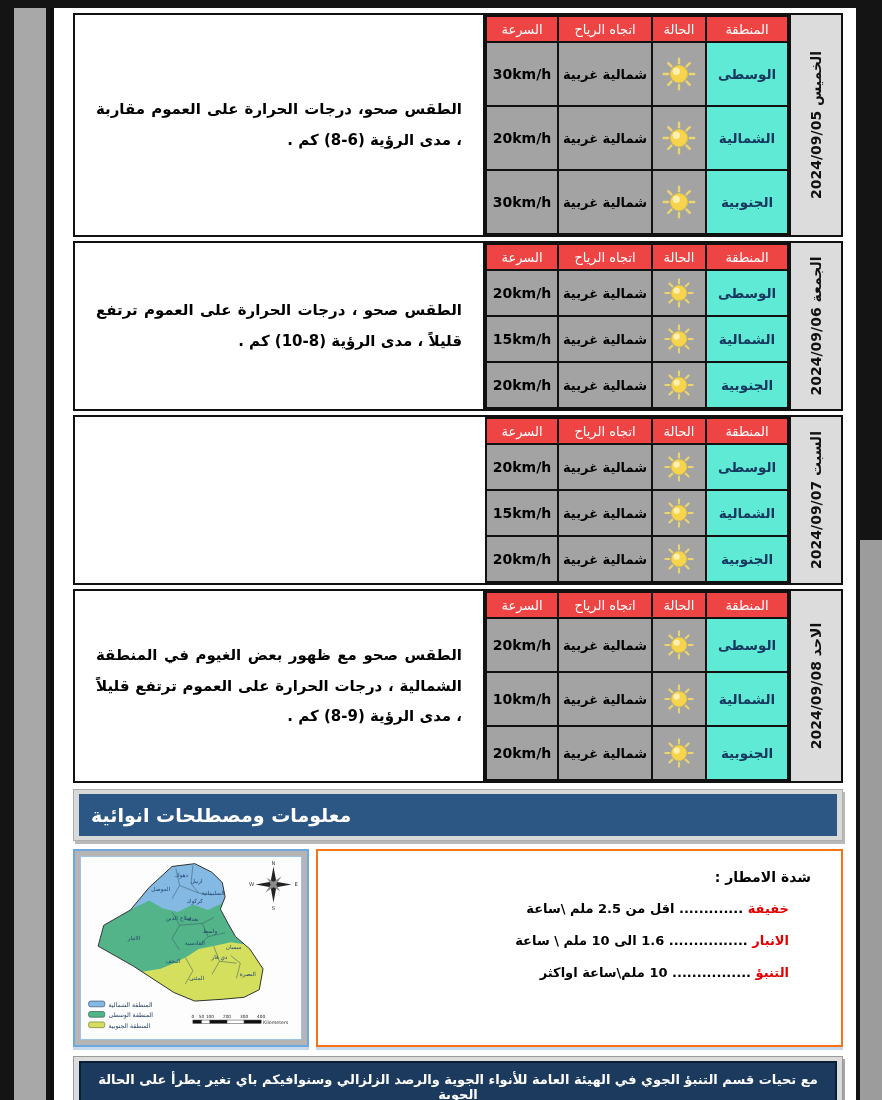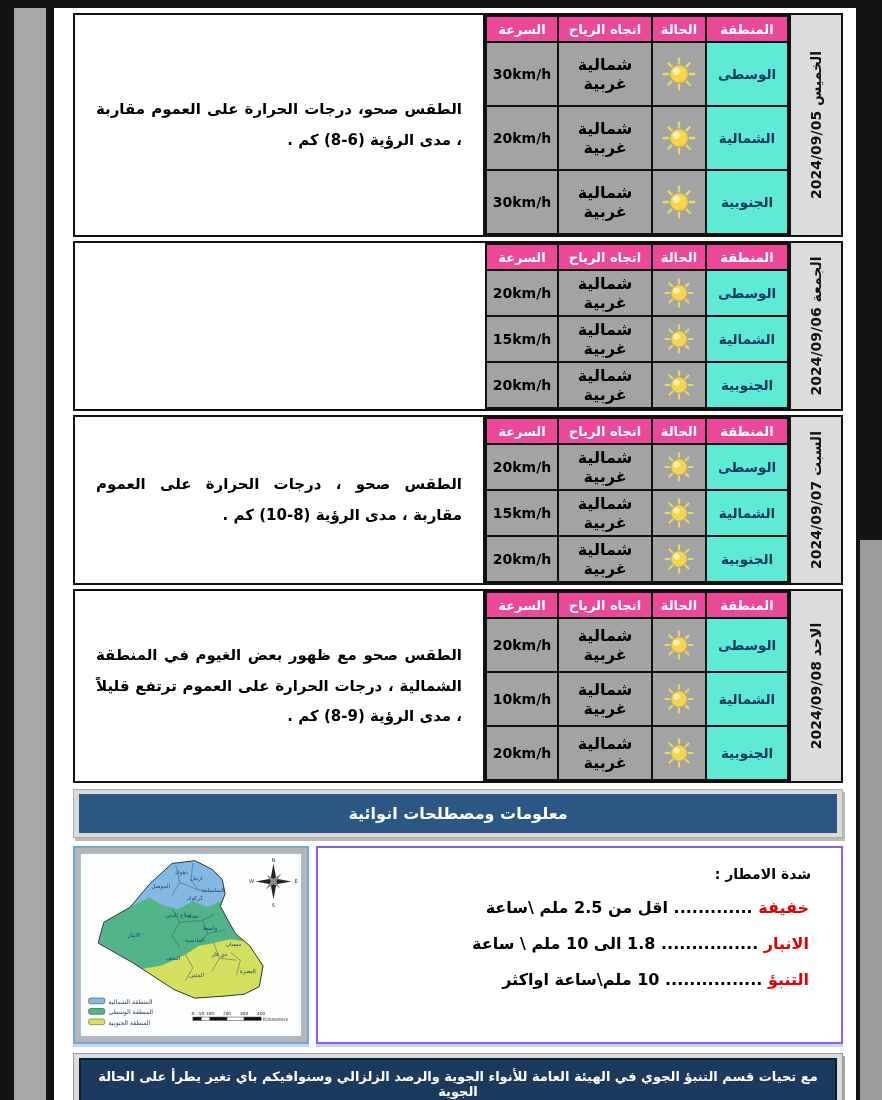--- a/index.html
+++ b/index.html
@@ -8,42 +8,42 @@
   .edge-left{position:absolute;left:14px;top:8px;width:32px;height:1092px;background:#a8a8a8;}
   .edge-right{position:absolute;right:0;top:540px;width:22px;height:560px;background:#9c9c9c;}
   .page{position:absolute;left:50px;top:8px;width:806px;height:1092px;background:#ffffff;
         border-left:4px solid #0d0d0d;box-sizing:border-box;padding:5px 13px 0 19px;}
   
   .day{display:flex;direction:rtl;border:2px solid #111;margin-bottom:4px;background:#fff;}
   .date-cell{width:50px;background:#dcdcdc;border-left:2px solid #111;display:flex;align-items:center;justify-content:center;flex-shrink:0;}
   .date-text{transform:rotate(-90deg);white-space:nowrap;font-weight:bold;font-size:14px;color:#111;letter-spacing:.3px;}
   table.wx{border-collapse:collapse;flex-shrink:0;}
   .wx th,.wx td{border:2px solid #111;text-align:center;vertical-align:middle;padding:0;}
-  .wx th{background:#ec4899;color:#fff;font-weight:bold;font-size:13px;height:24px;}
+  .wx th{background:#ef4444;color:#fff;font-weight:normal;font-size:13px;height:24px;}
   .c-reg{width:80px}.c-cond{width:52px}.c-wind{width:92px}.c-speed{width:70px}
   td.region{background:#5eead4;color:#17375e;font-weight:bold;font-size:13.5px;}
   td.cond,td.wind,td.speed{background:#a3a3a3;}
-  td.wind{font-weight:bold;font-size:16px;color:#000;}
+  td.wind{font-weight:bold;font-size:13px;color:#000;}
   td.speed{font-weight:bold;font-size:14px;color:#000;direction:ltr;}
   .h1 td{height:62px}.h2 td{height:44px}.h3 td{height:44px}.h4 td{height:52px}
   .sun{width:32px;height:32px;display:block;margin:0 auto;}
   .h1 .sun{width:36px;height:36px;}
   .desc{flex:1;border-right:2px solid #111;display:flex;align-items:center;padding:0 21px;
         font-weight:bold;font-size:15px;line-height:2.05;color:#000;text-align:justify;}
   
   .banner{background:#d9d9d9;border:1px solid #adadad;padding:4px 5px;margin:6px 0 8px;box-shadow:2px 3px 0 #b9b9b9;}
-  .banner-bar{background:#2c5784;color:#fff;direction:rtl;text-align:center;font-weight:bold;font-size:16px;padding:10px 12px;}
+  .banner-bar{background:#2c5784;color:#fff;direction:rtl;text-align:left;font-weight:bold;font-size:19px;padding:10px 12px;}
   
   .info-row{display:flex;direction:ltr;gap:7px;height:198px;margin-bottom:9px;}
   .map-box{width:236px;box-sizing:border-box;border:2px solid #6fa8dc;background:#b5b5b5;padding:5px;box-shadow:0 3px 0 #c5d8ec;}
   .map-inner{background:#fdfdfd;border:1px solid #9cc3e5;height:100%;box-sizing:border-box;display:flex;align-items:center;justify-content:center;}
-  .rain-box{flex:1;box-sizing:border-box;border:2px solid #8b5cf6;background:#fff;direction:rtl;
+  .rain-box{flex:1;box-sizing:border-box;border:2px solid #f97316;background:#fff;direction:rtl;
             padding:18px 30px 0 10px;box-shadow:0 3px 0 #c5d8ec;}
   .rain-title{font-weight:bold;font-size:14px;color:#000;margin-bottom:16px;}
-  .rain-line{font-weight:bold;font-size:16px;color:#000;margin:0 2px 17px 0;}
+  .rain-line{font-weight:bold;font-size:13px;color:#000;margin:0 22px 17px 0;}
   .rain-term{color:#e30000;}
   
   .footer{background:#dcdcdc;border:1px solid #9a9a9a;padding:4px 5px;box-shadow:2px 3px 0 #a5a5a5;}
   .footer-bar{background:#1c3a5e;border:2px solid #0c1e33;color:#fff;text-align:center;direction:rtl;
               font-weight:bold;font-size:13px;padding:9px 6px;}
   svg text{font-family:"DejaVu Sans",sans-serif;}
 </style>
 </head>
 <body>
 
@@ -156,20 +156,21 @@
           <td class="cond">
                 <svg class="sun" viewBox="0 0 40 40">
                   <use href="#sunSym"></use>
                 </svg>
               </td>
           <td class="wind">شمالية غربية</td>
           <td class="speed">20km/h</td>
         </tr>
       </tbody>
         </table>
+      <div class="desc">الطقس صحو ،  درجات الحرارة على العموم ترتفع قليلاً ، مدى الرؤية (8-10) كم .</div>
     </div>
 
     <div class="day h3">
       <div class="date-cell">
         <span class="date-text">السبت 2024/09/07</span>
       </div>
       <table class="wx">
         <tbody>
             <tr>
           <th class="c-reg">المنطقة</th>
@@ -202,21 +203,20 @@
           <td class="cond">
                 <svg class="sun" viewBox="0 0 40 40">
                   <use href="#sunSym"></use>
                 </svg>
               </td>
           <td class="wind">شمالية غربية</td>
           <td class="speed">20km/h</td>
         </tr>
       </tbody>
         </table>
-      <div class="desc">الطقس صحو ،  درجات الحرارة على العموم مقاربة ، مدى الرؤية (8-10) كم .</div>
     </div>
 
     <div class="day h4">
       <div class="date-cell">
         <span class="date-text">الاحد 2024/09/08</span>
       </div>
       <table class="wx">
         <tbody>
             <tr>
           <th class="c-reg">المنطقة</th>
@@ -357,21 +357,21 @@
         </div>
       </div>
       <div class="rain-box">
         <div class="rain-title">شدة الامطار :</div>
         <div class="rain-line">
           <span class="rain-term">خفيفة</span>
           <span>............. اقل من 2.5  ملم \ساعة</span>
         </div>
         <div class="rain-line">
           <span class="rain-term">الانبار</span>
-          <span>................ 1.8 الى 10 ملم \ ساعة</span>
+          <span>................ 1.6 الى 10 ملم \ ساعة</span>
         </div>
         <div class="rain-line">
           <span class="rain-term">التنبؤ</span>
           <span>................ 10 ملم\ساعة اواكثر</span>
         </div>
       </div>
     </div>
 
     <div class="footer">
       <div class="footer-bar">مع تحيات قسم التنبؤ الجوي في الهيئة العامة للأنواء الجوية والرصد الزلزالي وسنوافيكم  باي تغير يطرأ على الحالة الجوية</div>

